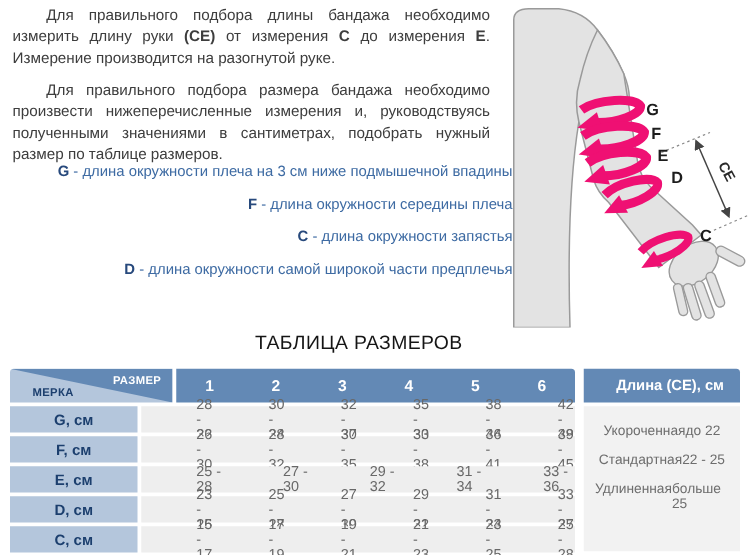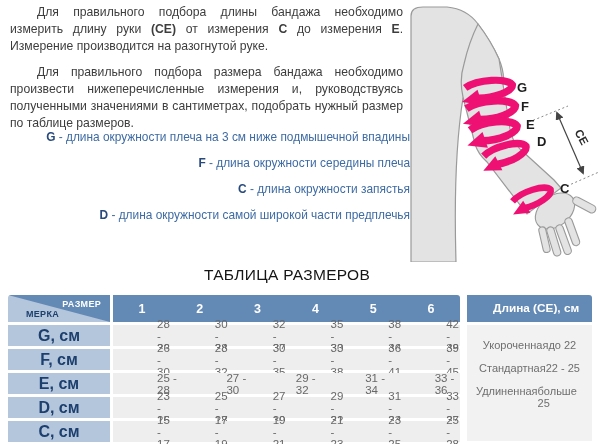--- a/index.html
+++ b/index.html
@@ -1,45 +1,45 @@
 <!DOCTYPE html>
 <html><head>
 <meta charset="utf-8">
 <style>
   html,body{margin:0;padding:0;background:#fff;}
   .page{position:relative;width:600px;height:444px;background:#fff;overflow:hidden;
         font-family:"Liberation Sans",sans-serif;}
   
   .intro{position:absolute;left:10px;top:4px;width:393px;font-size:12.2px;line-height:17px;
          color:#3d3d3d;text-align:justify;}
-  .intro p{margin:0 0 9px 0;text-indent:27px;}
+  .intro p{margin:0 11px 9px 0;text-indent:27px;}
   
   .mlist{position:absolute;left:10px;top:124px;width:400px;}
   .m-item{font-size:11.9px;color:#3e6ba3;line-height:26px;white-space:nowrap;text-align:right;}
   .m-item b{color:#27497c;}
   
   .diagram{position:absolute;left:403px;top:0;width:197px;height:262px;}
   
   .title{position:absolute;top:266px;left:0;width:574px;text-align:center;
          font-size:15.5px;font-weight:normal;color:#151515;letter-spacing:.3px;}
   
   .stable{position:absolute;left:8px;top:295px;width:452px;}
   .hrow{display:flex;height:27px;}
   .corner{width:102px;flex:none;position:relative;background:#b4c6dc;overflow:hidden;
-          margin-right:3px;border-radius:3px 0 0 0;}
+          margin-right:3px;border-radius:3px 0 0 0;padding-left:28px;}
   .corner .tri{position:absolute;top:0;left:0;right:0;bottom:0;background:#6389b5;
           clip-path:polygon(0 0,100% 0,100% 100%);}
   .corner .t1{position:absolute;top:4px;right:9px;color:#fff;font-size:9px;font-weight:bold;letter-spacing:.3px;}
   .corner .t2{position:absolute;bottom:3px;left:18px;color:#1c3f6e;font-size:9px;font-weight:bold;letter-spacing:.3px;}
   .cols{flex:1;display:flex;background:#6389b5;border-radius:0 3px 0 0;}
   .col-h{flex:1;display:flex;align-items:center;justify-content:center;color:#fff;
          font-weight:bold;font-size:12.5px;}
   .drow{display:flex;height:21px;margin-top:3px;}
   .dlabel{width:102px;flex:none;margin-right:3px;background:#b4c6dc;display:flex;align-items:center;
-          justify-content:center;font-size:16px;font-weight:bold;color:#1c3f6e;}
+          justify-content:center;font-size:12px;font-weight:bold;color:#1c3f6e;}
   .dvals{flex:1;display:flex;background:#eeeeee;}
   .dcell{flex:1;display:flex;align-items:center;justify-content:center;font-size:11.5px;color:#686868;padding-left:44px;}
   
   .lpanel{position:absolute;left:467px;top:295px;width:125px;}
   .lhead{height:27px;background:#6389b5;color:#fff;font-weight:bold;font-size:11.8px;
          line-height:27px;padding-left:26px;border-radius:0 3px 0 0;box-sizing:border-box;}
   .lbody{margin-top:3px;background:#f2f2f2;height:116px;padding:14px 9px 0 9px;box-sizing:border-box;}
   .lrow{display:flex;justify-content:center;font-size:11px;color:#6e6e6e;margin-bottom:11px;}
 </style>
 </head>

